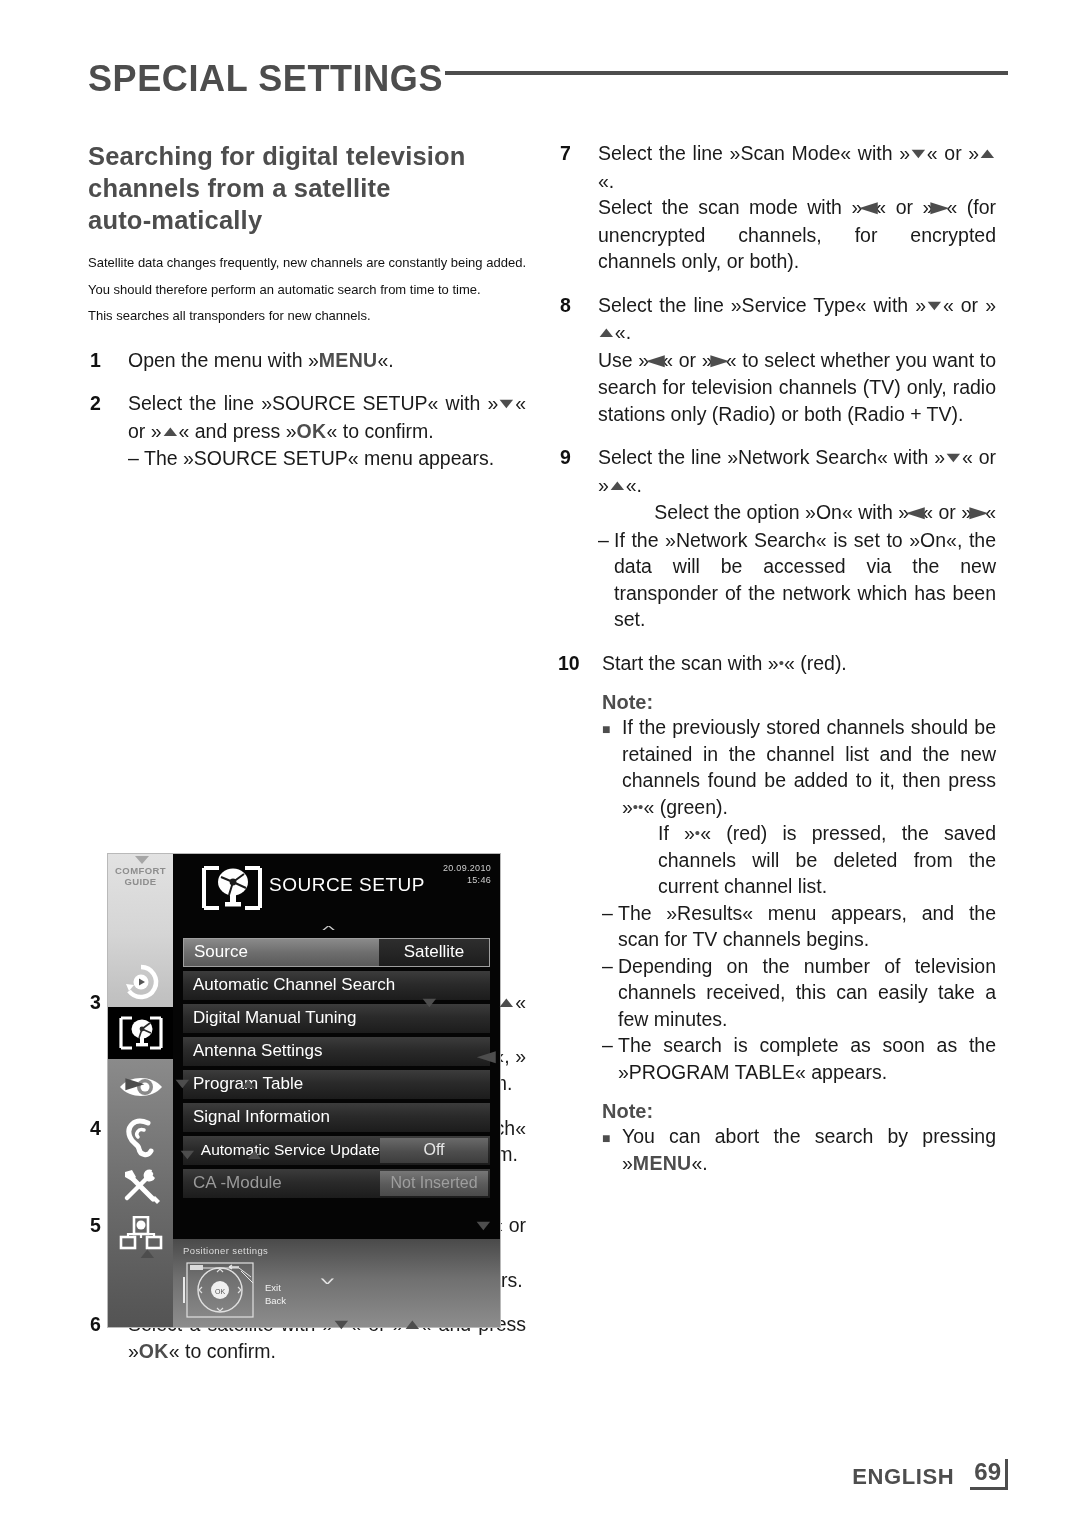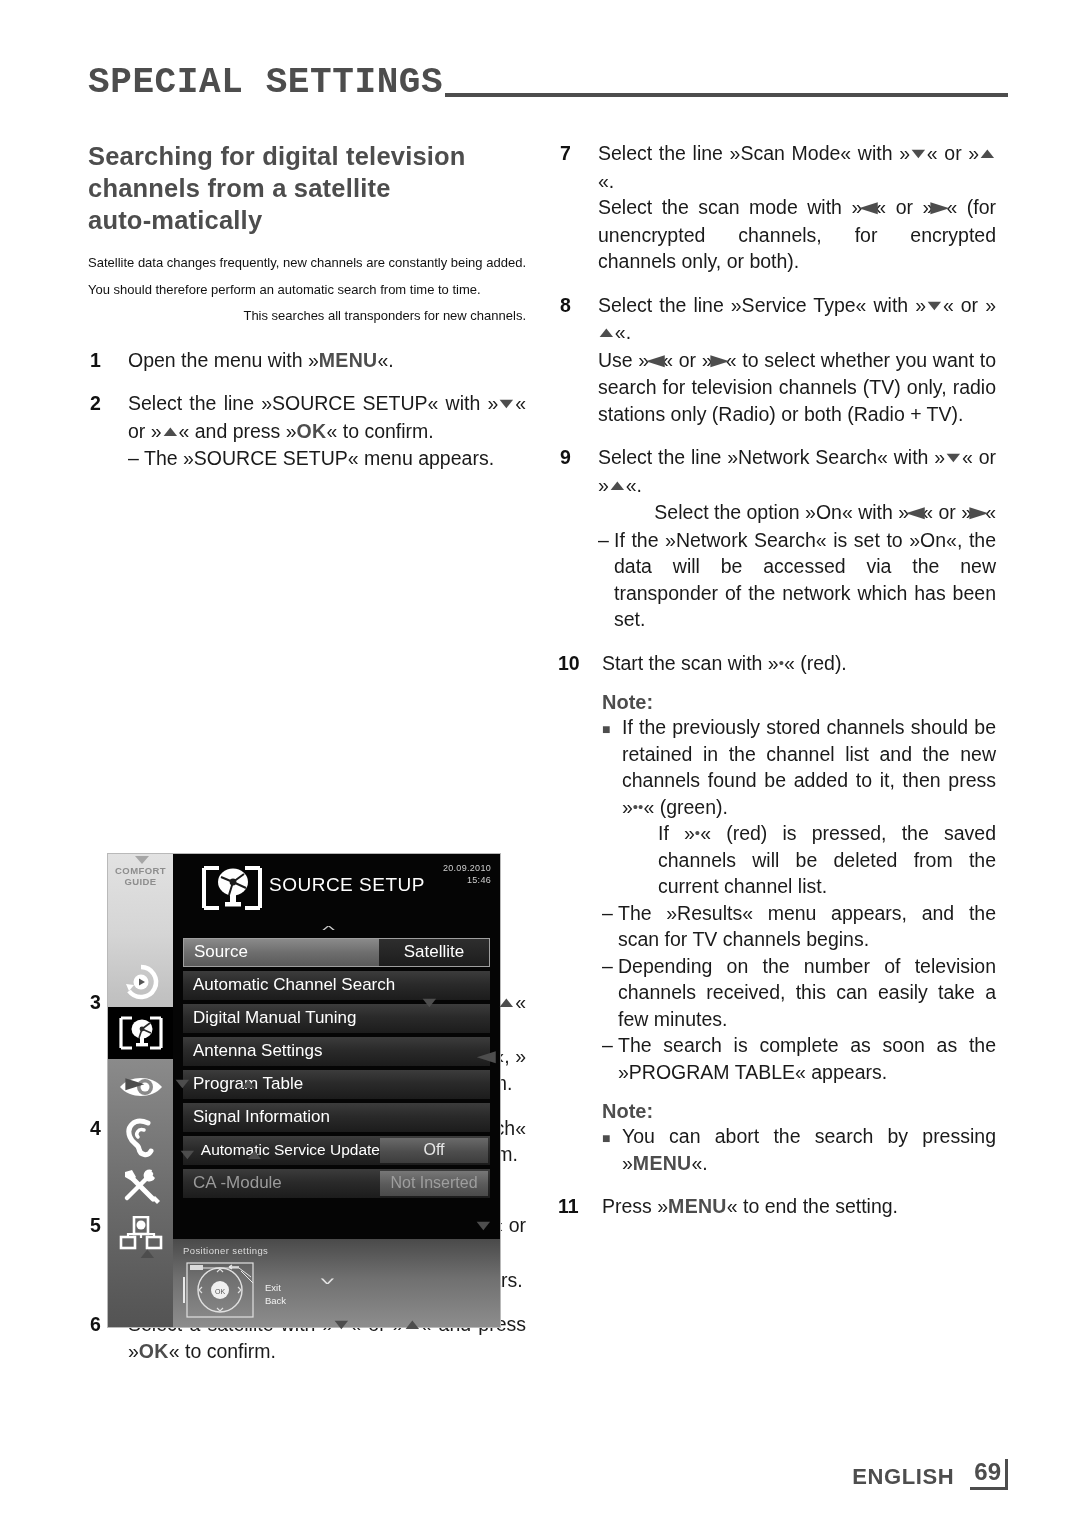--- a/index.html
+++ b/index.html
@@ -23,22 +23,21 @@
   }
 
   
   .header {
     position: absolute;
     left: 88px;
     top: 55px;
     width: 920px;
     height: 48px;
     display: flex;
-    align-items: flex-end;
-    font-family: Liberation Mono, monospace;
+    align-items: center;
   }
   .header-title {
     font-size: 36px;
     font-weight: bold;
     letter-spacing: 0.6px;
     color: #4d4d4d;
     white-space: nowrap;
   }
   .header-rule {
     flex: 1;
@@ -67,21 +66,21 @@
     letter-spacing: 0.2px;
   }
 
   p.body {
     margin: 0 0 0 0;
     font-size: 13px;
     line-height: 26.5px;
     text-align: justify;
     color: #111;
   }
-  p.body.nojust { text-align: right; }
+  p.body.nojust { text-align: left; }
 
   
   .step {
     display: flex;
     margin-top: 17px;
     font-size: 19.5px;
     line-height: 26.5px;
   }
   .step-num {
     flex: 0 0 38px;
@@ -661,26 +660,20 @@
         <div class="dash-text">The search is complete as soon as the »PROGRAM TABLE« appears.</div>
       </div>
     </div>
 
     <div class="note-head">Note:</div>
     <div class="note-item">
       <div class="note-bullet">■</div>
       <div class="note-body">You can abort the search by pressing »<span class="key">MENU</span>«.</div>
     </div>
 
-    <div class="step">
-      <div class="step-num wide">11</div>
-      <div class="step-body">
-        <div class="lastline">Press »<span class="key">MENU</span>« to end the setting.</div>
-      </div>
-    </div>
 
   </div>
 
   <div class="footer">
     <div class="footer-lang">ENGLISH</div>
     <div class="footer-page">69</div>
   </div>
 
 </div>
 

